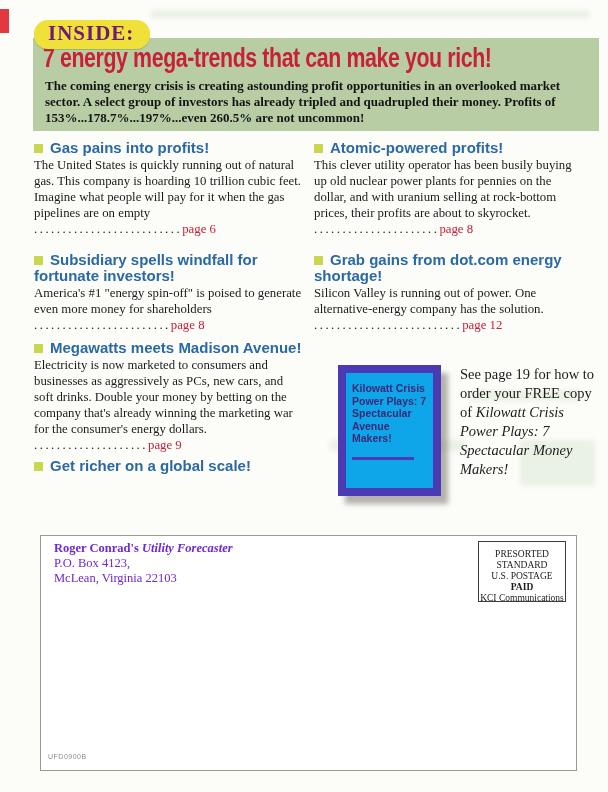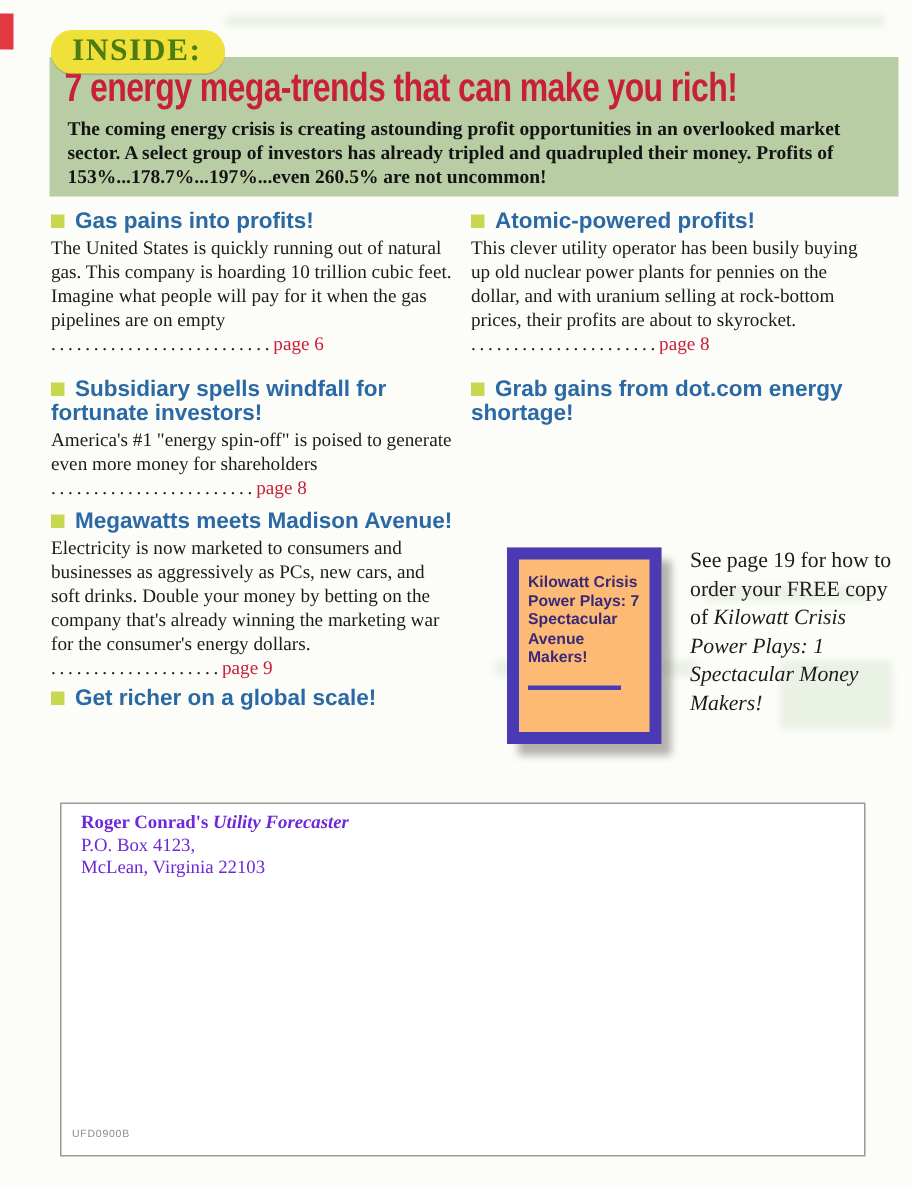--- a/index.html
+++ b/index.html
@@ -10,21 +10,21 @@
     -webkit-font-smoothing:antialiased;
   }
   
   .red-mark{position:absolute;left:0;top:9px;width:9px;height:24px;background:#e23840;}
   .ghost{position:absolute;background:#9fc18e;opacity:.18;filter:blur(2px);border-radius:3px;}
 
   
   .inside-pill{
     position:absolute;left:34px;top:20px;z-index:3;
     background:#f0e03a;border-radius:14px;padding:1px 16px 3px 14px;
-    font-family:"Liberation Serif",serif;font-weight:bold;font-size:21px;color:#4d7c0f;
+    font-family:"Liberation Serif",serif;font-weight:bold;font-size:21px;color:#701a75;
     letter-spacing:1px;box-shadow:0 1px 0 rgba(120,120,60,.35);
   }
   .hero{position:absolute;left:33px;top:38px;width:566px;height:93px;background:#b8cda4;}
   .hero-headline{
     position:absolute;left:10px;top:5px;white-space:nowrap;
     font-family:"Liberation Sans",sans-serif;font-weight:bold;font-size:27px;
     color:#c8203a;transform:scaleX(.79);transform-origin:left top;letter-spacing:-.5px;
   }
   .hero-intro{
     position:absolute;left:12px;top:40px;width:546px;
@@ -40,21 +40,21 @@
   }
   .bullet{display:inline-block;width:9px;height:9px;background:#c9d750;margin-right:7px;}
   .art-body{margin:1px 0 0 0;font-size:12.8px;line-height:16px;}
   .dots{letter-spacing:2.5px;color:#1b1b1b;}
   .pageref{color:#c8203a;}
 
   
   .promo{position:absolute;left:314px;top:365px;width:284px;display:flex;}
   .book-wrap{margin-left:24px;}
   .book{
-    width:76px;height:106px;border:8px solid #4a3bb5;background:#fdba74;
+    width:76px;height:106px;border:8px solid #4a3bb5;background:#0ea5e9;
     box-shadow:7px 8px 5px rgba(110,104,98,.5);
     padding:9px 5px 0 6px;
   }
   .book-line{
     font-family:"Liberation Sans",sans-serif;font-weight:bold;font-size:10.5px;line-height:12.5px;
     color:#3a2878;
   }
   .book-rule{width:62px;height:3px;background:#4a3bb5;margin-top:12px;}
   .promo-text{margin-left:19px;width:146px;font-size:14.5px;line-height:19px;color:#1b1b1b;}
   .promo-text .ital{font-style:italic;}
@@ -112,35 +112,43 @@
   <h3 class="art-title"><span class="bullet"></span><span>Get richer on a global scale!</span></h3>
 </div>
 
 <div class="article" style="left:314px;top:140px;">
   <h3 class="art-title"><span class="bullet"></span><span>Atomic-powered profits!</span></h3>
   <p class="art-body"><span>This clever utility operator has been busily buying up old nuclear power plants for pennies on the dollar, and with uranium selling at rock-bottom prices, their profits are about to skyrocket. </span><span class="dots">......................</span><span class="pageref">page 8</span></p>
 </div>
 
 <div class="article" style="left:314px;top:252px;">
   <h3 class="art-title"><span class="bullet"></span><span>Grab gains from dot.com energy shortage!</span></h3>
+  <p class="art-body"><span>Silicon Valley is running out of power. One alternative-energy company has the solution. </span><span class="dots">..........................</span><span class="pageref">page 12</span></p>
 </div>
 
 <div class="promo">
   <div class="book-wrap">
     <div class="book">
       <div class="book-line">Kilowatt Crisis</div>
       <div class="book-line">Power Plays: 7</div>
       <div class="book-line">Spectacular</div>
       <div class="book-line">Avenue Makers!</div>
       <div class="book-rule"></div>
     </div>
   </div>
-  <div class="promo-text"><span>See page 19 for how to order your FREE copy of </span><span class="ital">Kilowatt Crisis Power Plays: 1 Spectacular Money Makers!</span></div>
+  <div class="promo-text"><span>See page 19 for how to order your FREE copy of </span><span class="ital">Kilowatt Crisis Power Plays: 7 Spectacular Money Makers!</span></div>
 </div>
 
 <div class="mail-panel">
   <div class="addr">
     <div class="addr-name"><span>Roger Conrad's </span><span class="ital">Utility Forecaster</span></div>
     <div>P.O. Box 4123,</div>
     <div>McLean, Virginia  22103</div>
   </div>
+  <div class="postage-box">
+    <div class="postage-line">PRESORTED</div>
+    <div class="postage-line">STANDARD</div>
+    <div class="postage-line">U.S. POSTAGE</div>
+    <div class="postage-line bold">PAID</div>
+    <div class="postage-line">KCI Communications</div>
+  </div>
   <div class="form-code">UFD0900B</div>
 </div>
 
 </body></html>

